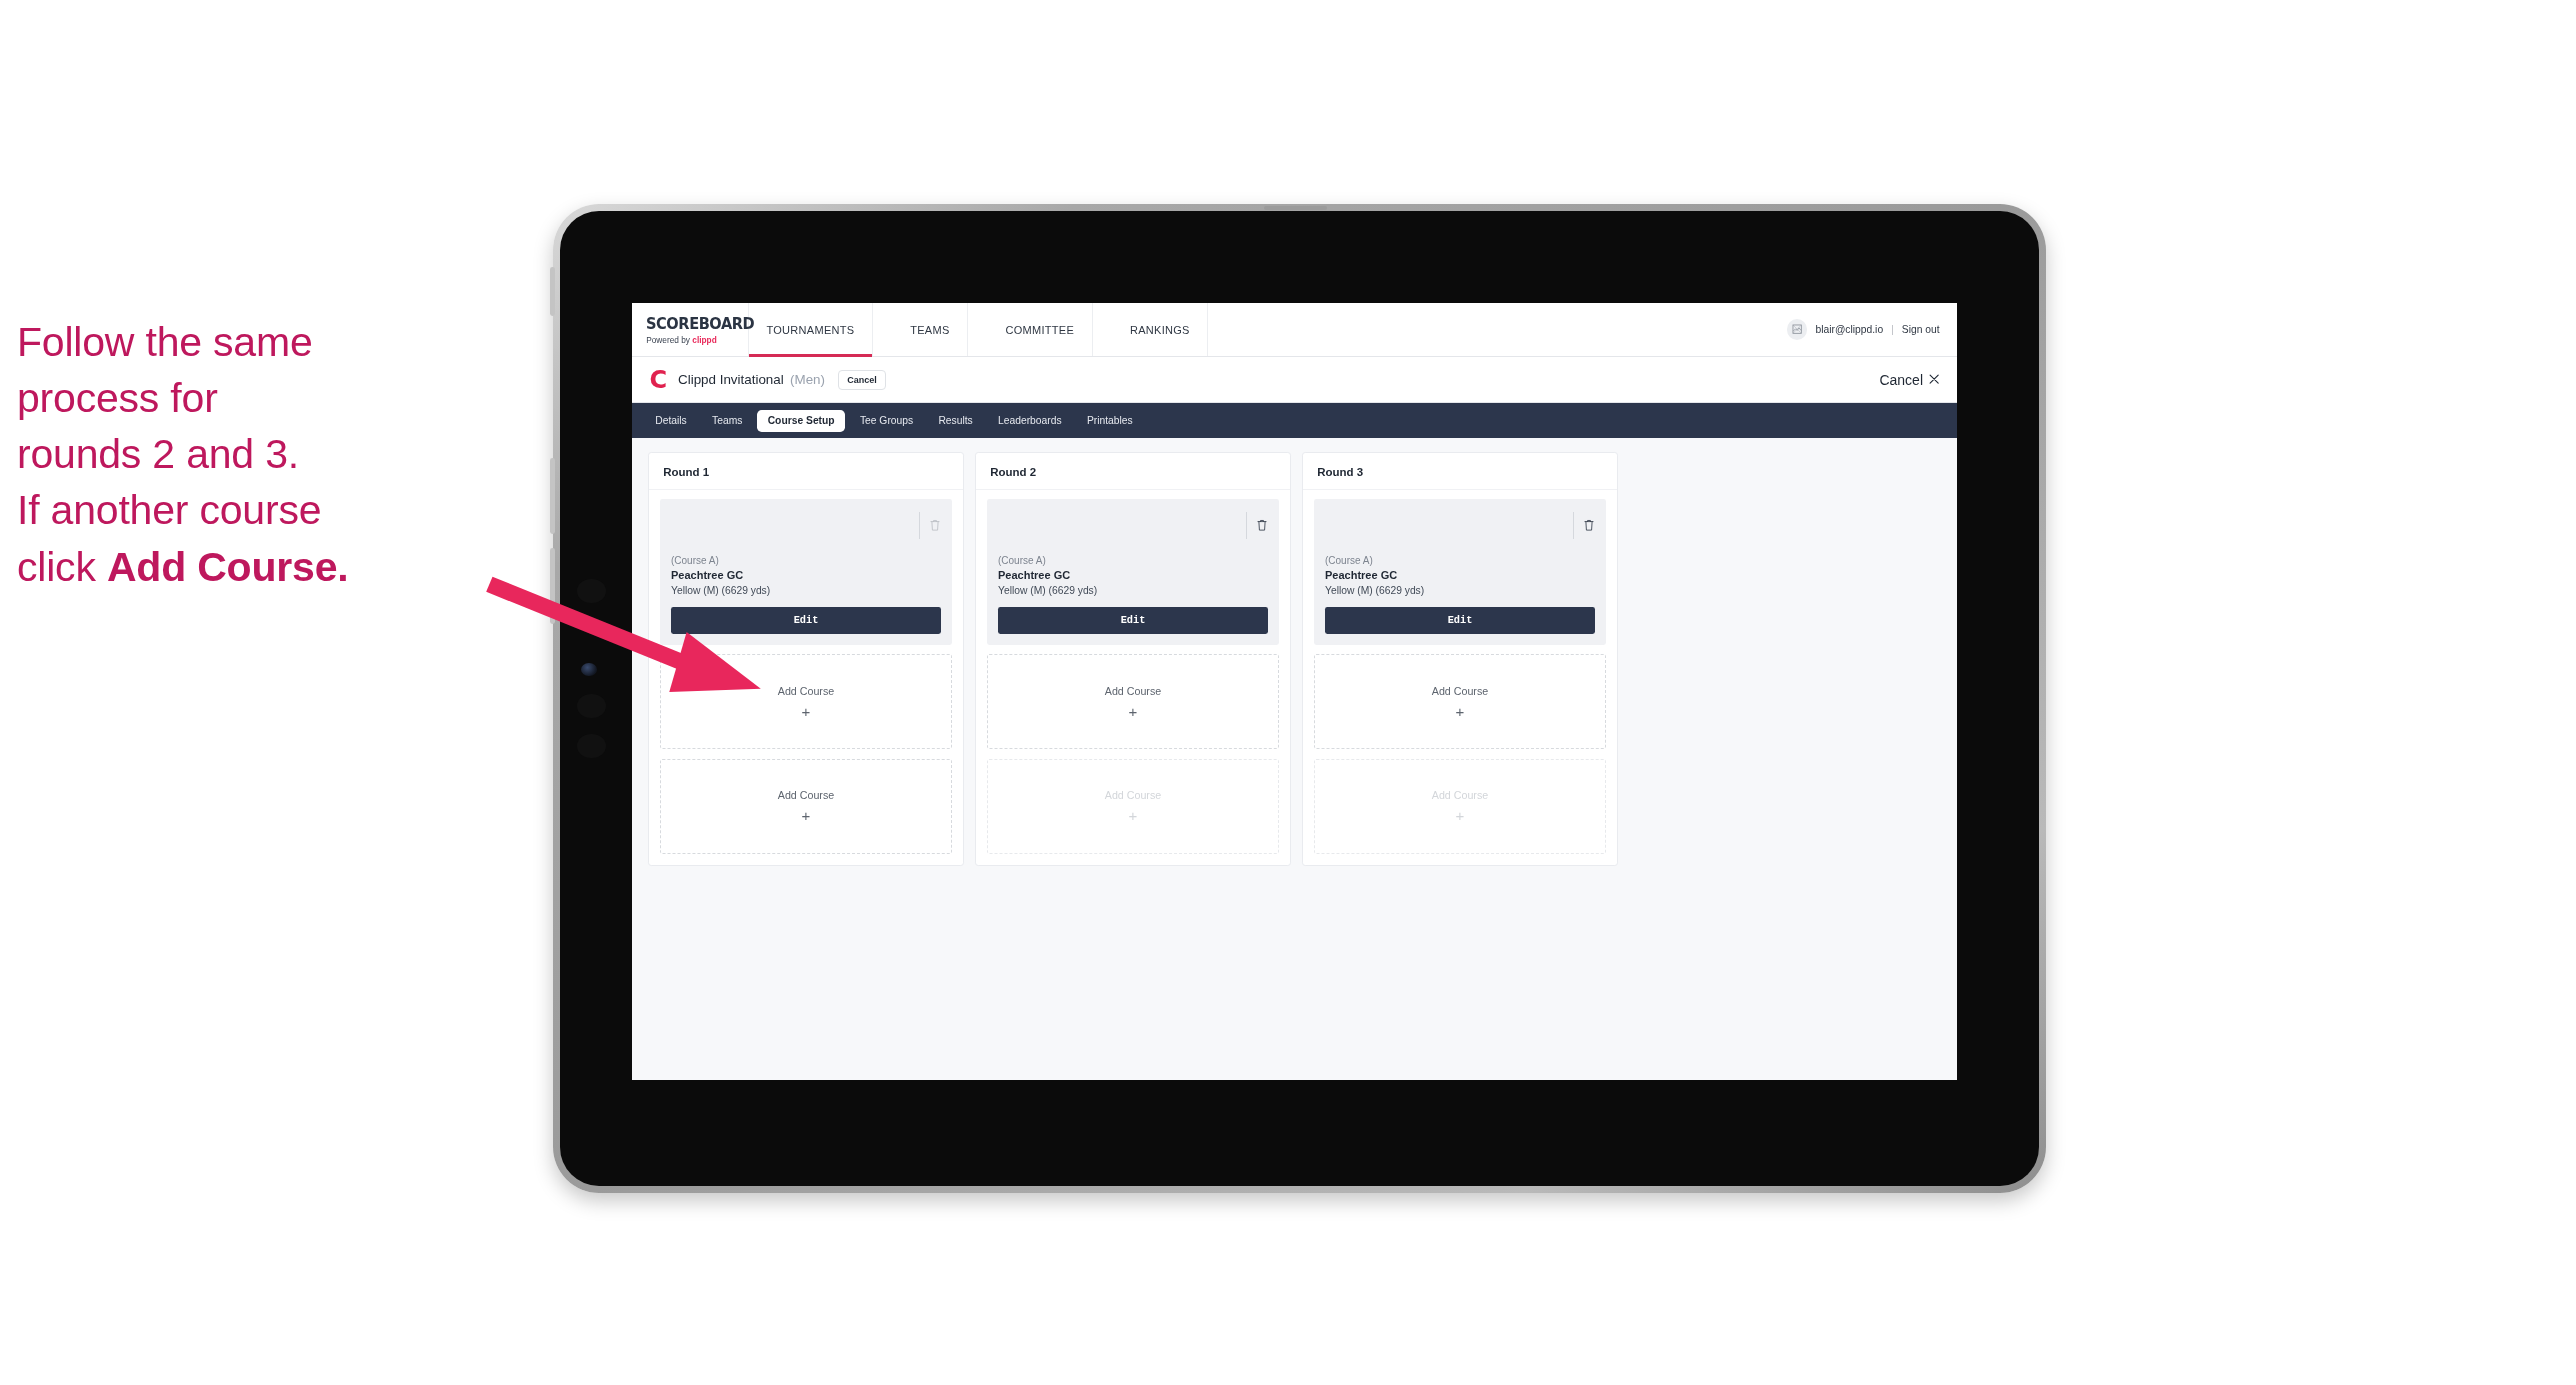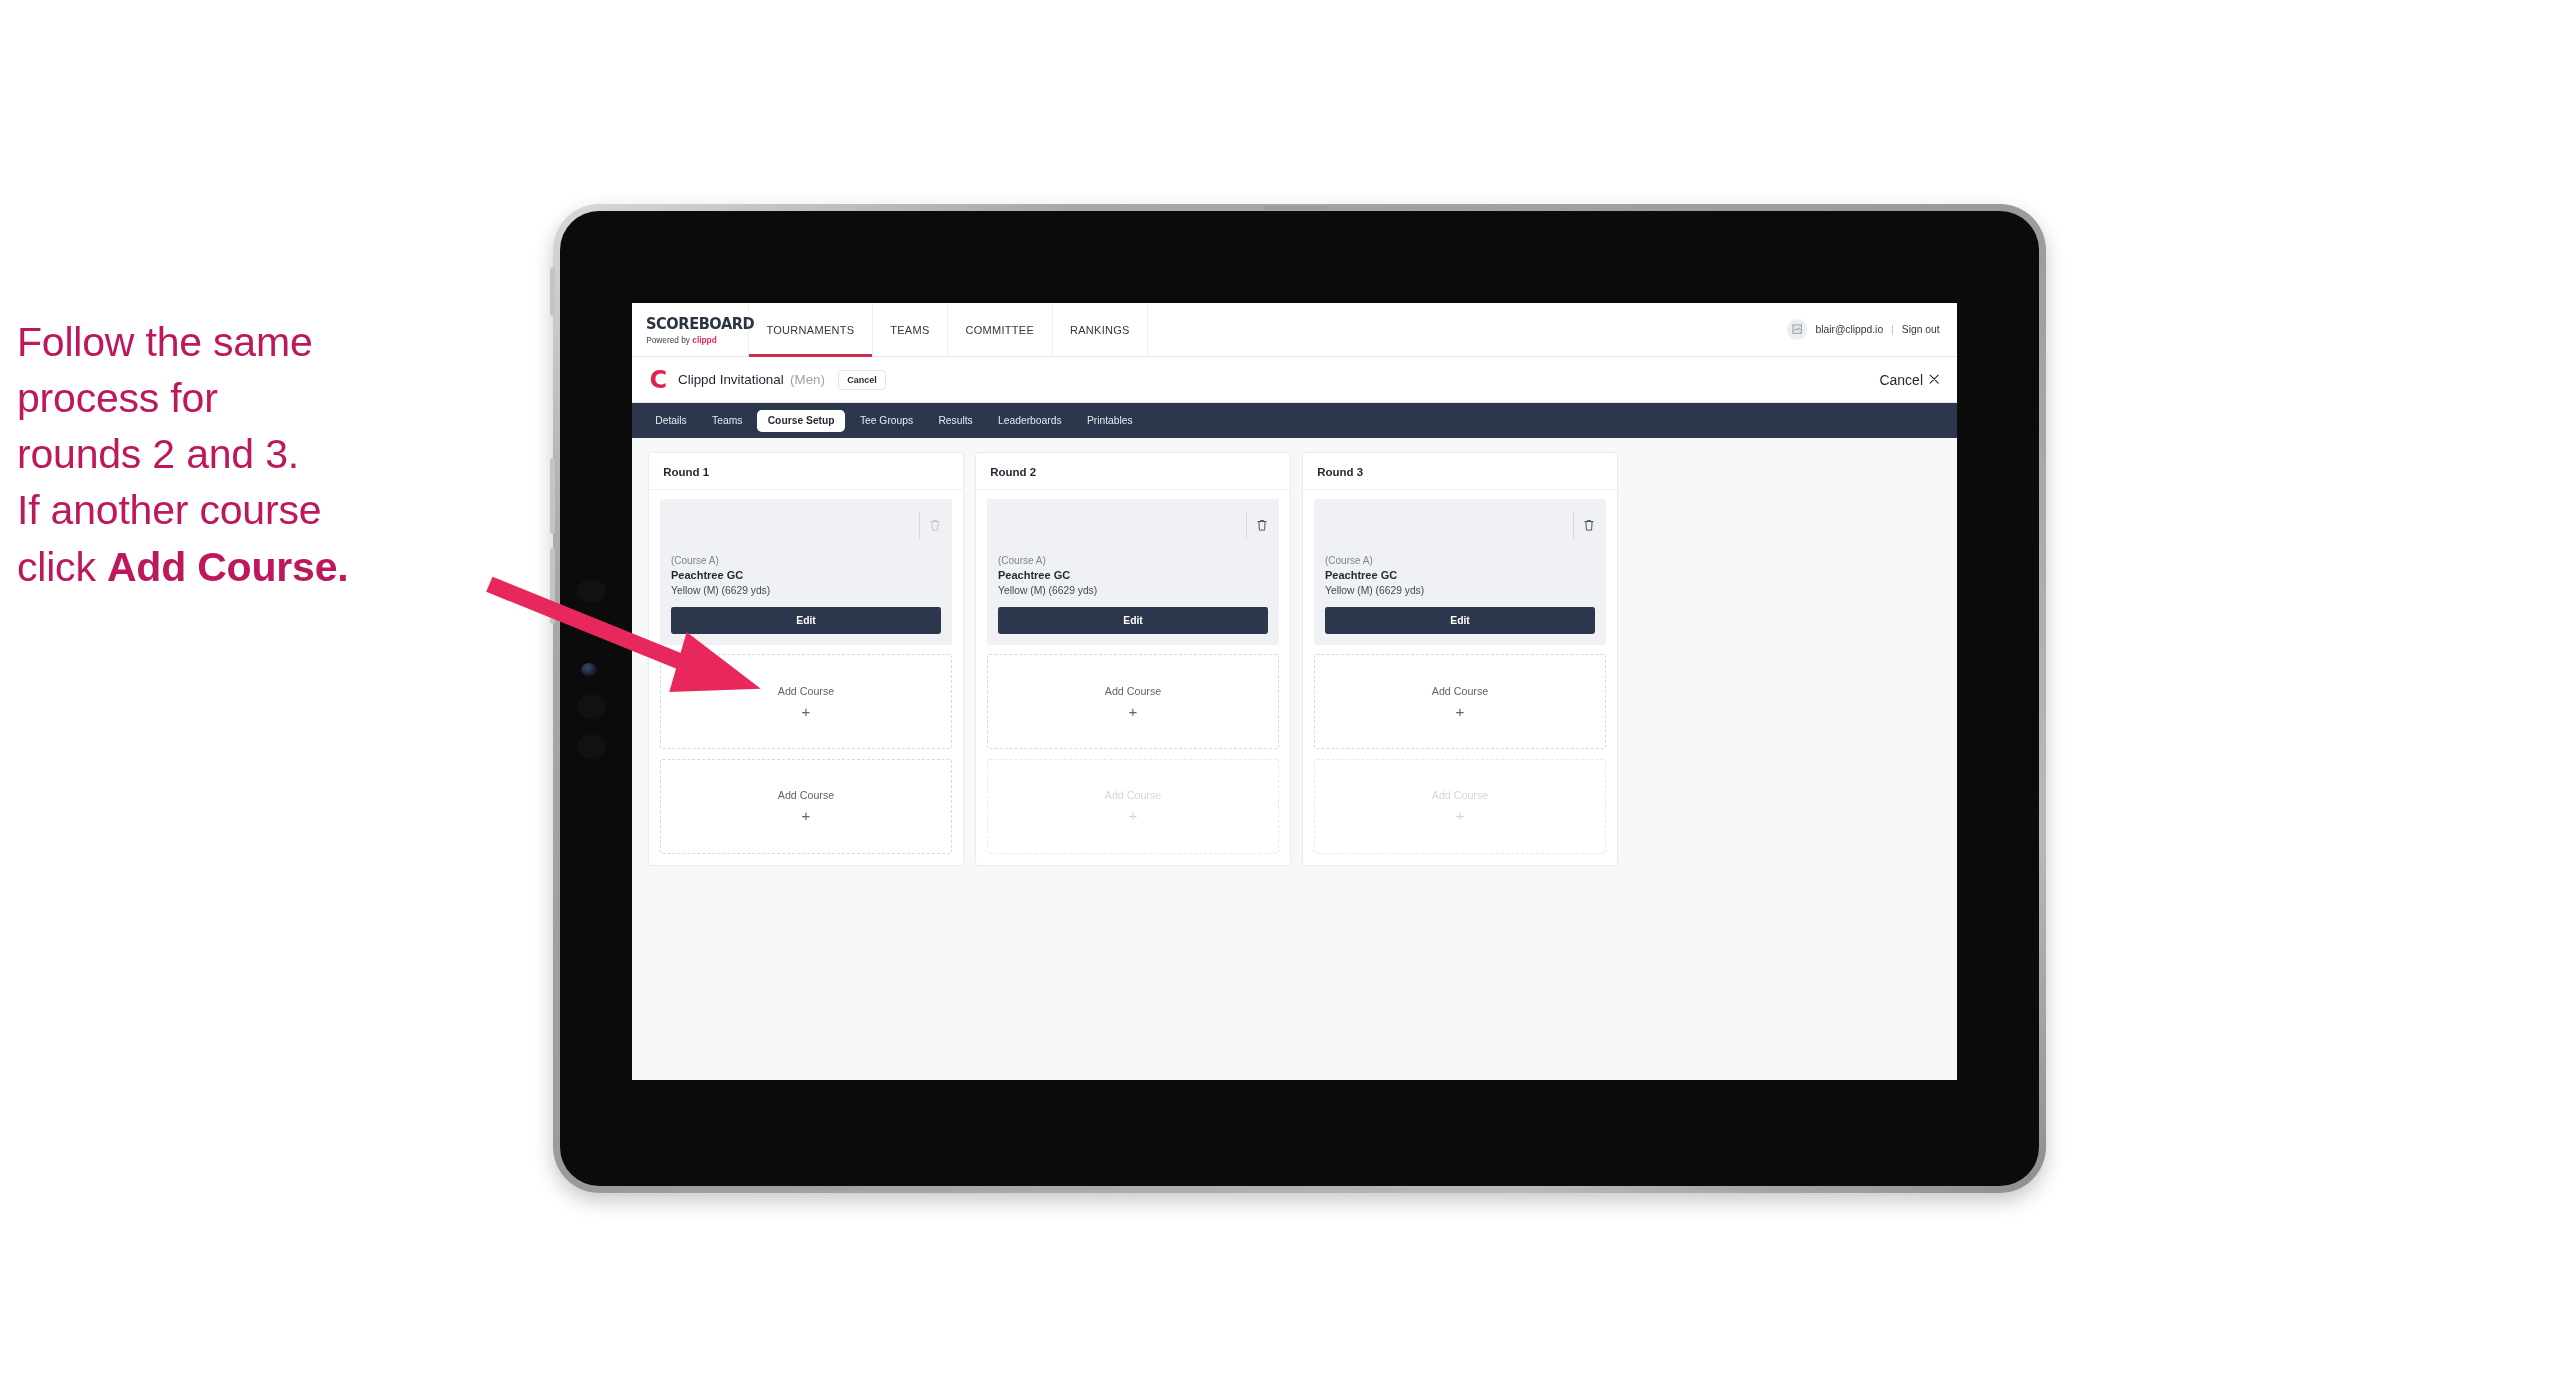--- a/index.html
+++ b/index.html
@@ -101,21 +101,21 @@
     letter-spacing: -0.5px;
     color: #2b3443;
     transform: scaleX(0.88);
     transform-origin: left center;
   }
   .brand-sub {
     font-size: 8.3px; color: #3a4250; margin-top: 1.6px;
     white-space: nowrap;
   }
   .brand-sub .pink { color: #e8295a; font-weight: 700; }
-  .nav-items { display: flex; align-items: stretch; }
+  .nav-items { display: flex; align-items: stretch; gap: 20px; }
   .nav-item {
     display: flex; align-items: center;
     padding: 0 17.4px;
     font-size: 11px;
     color: #2f3743;
     letter-spacing: 0.3px;
     border-right: 0.8px solid #eceef1;
     cursor: pointer;
     position: relative;
   }
@@ -241,21 +241,21 @@
   .edit-btn {
     margin-top: 11px;
     width: 100%;
     height: 27px;
     background: #2c364c;
     color: #ffffff;
     border: none;
     border-radius: 2.4px;
     font-size: 10.3px;
     font-weight: 600;
-    font-family: Liberation Sans, sans-serif;
+    font-family: Liberation Mono, monospace;
     cursor: pointer;
   }
   .addcourse {
     margin-top: 9.5px;
     height: 95px;
     border: 0.8px dashed #d7dade;
     border-radius: 2.4px;
     background: #ffffff;
     display: flex; align-items: center; justify-content: center;
     gap: 7.1px;

